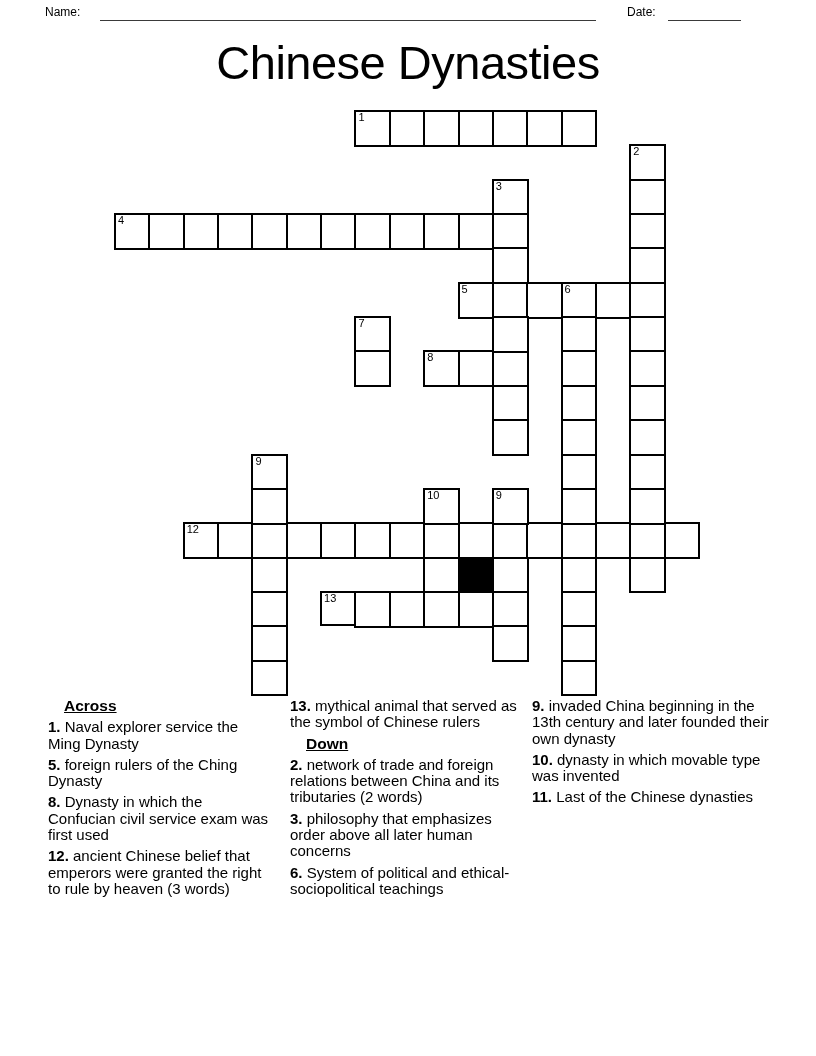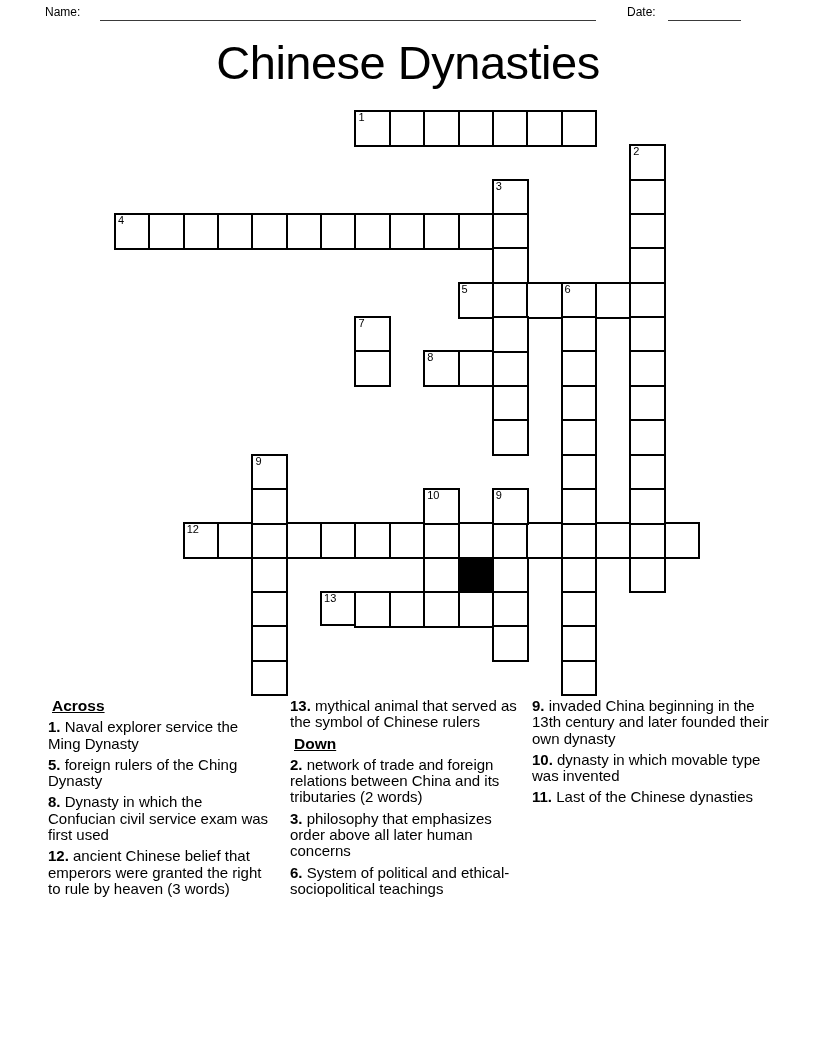--- a/index.html
+++ b/index.html
@@ -19,21 +19,21 @@
   .cellnum{
     position:absolute;left:2px;top:-1px;font-size:11px;line-height:13px;
     font-weight:400;color:#000;
   }
   .clue-col{position:absolute;top:698px;font-size:15px;line-height:16.3px;color:#000;}
   #clue-col-1{left:48px;width:224px;}
   #clue-col-2{left:290px;width:238px;}
   #clue-col-3{left:532px;width:242px;}
   .clue-heading{
     font-weight:700;text-decoration:underline;font-size:15.5px;
-    margin:0 0 5px 4px;
+    margin:0 0 5px 16px;
   }
   .clue{margin:0 0 5px 0;}
   .clue .num{font-weight:700;text-align:right;}
 </style>
 </head>
 <body>
 
 <div id="page">
 
   <span class="hdr-label" style="left:45px;top:3px;">Name:</span>

